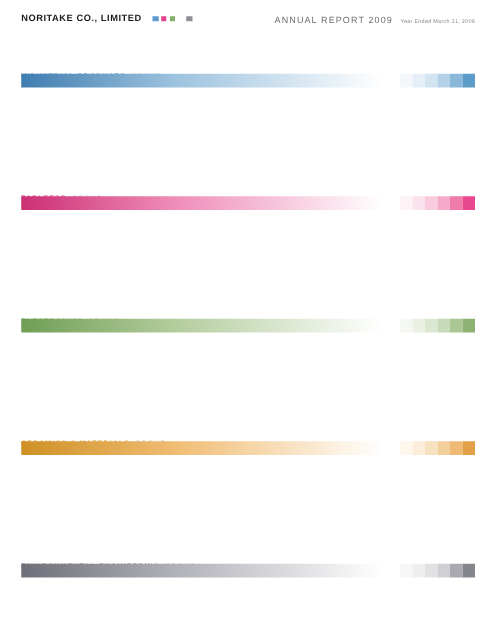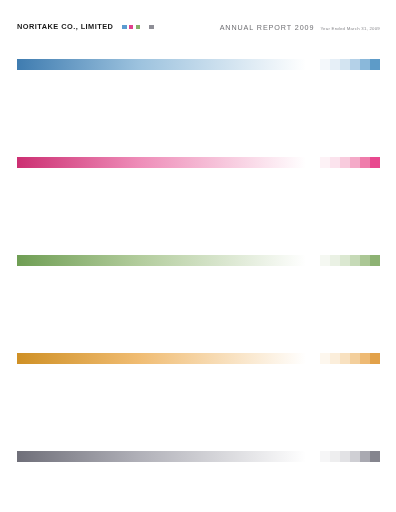--- a/index.html
+++ b/index.html
@@ -16,21 +16,20 @@
     -webkit-font-smoothing: antialiased;
   }
 
   
   .header {
     position: absolute;
     left: 0;
     top: 0;
     width: 396px;
     height: 34px;
-    margin-top: 12px;
   }
   .brand {
     position: absolute;
     left: 17px;
     top: 11px;
     display: flex;
     align-items: center;
   }
   .brand-name {
     font-size: 7.4px;

